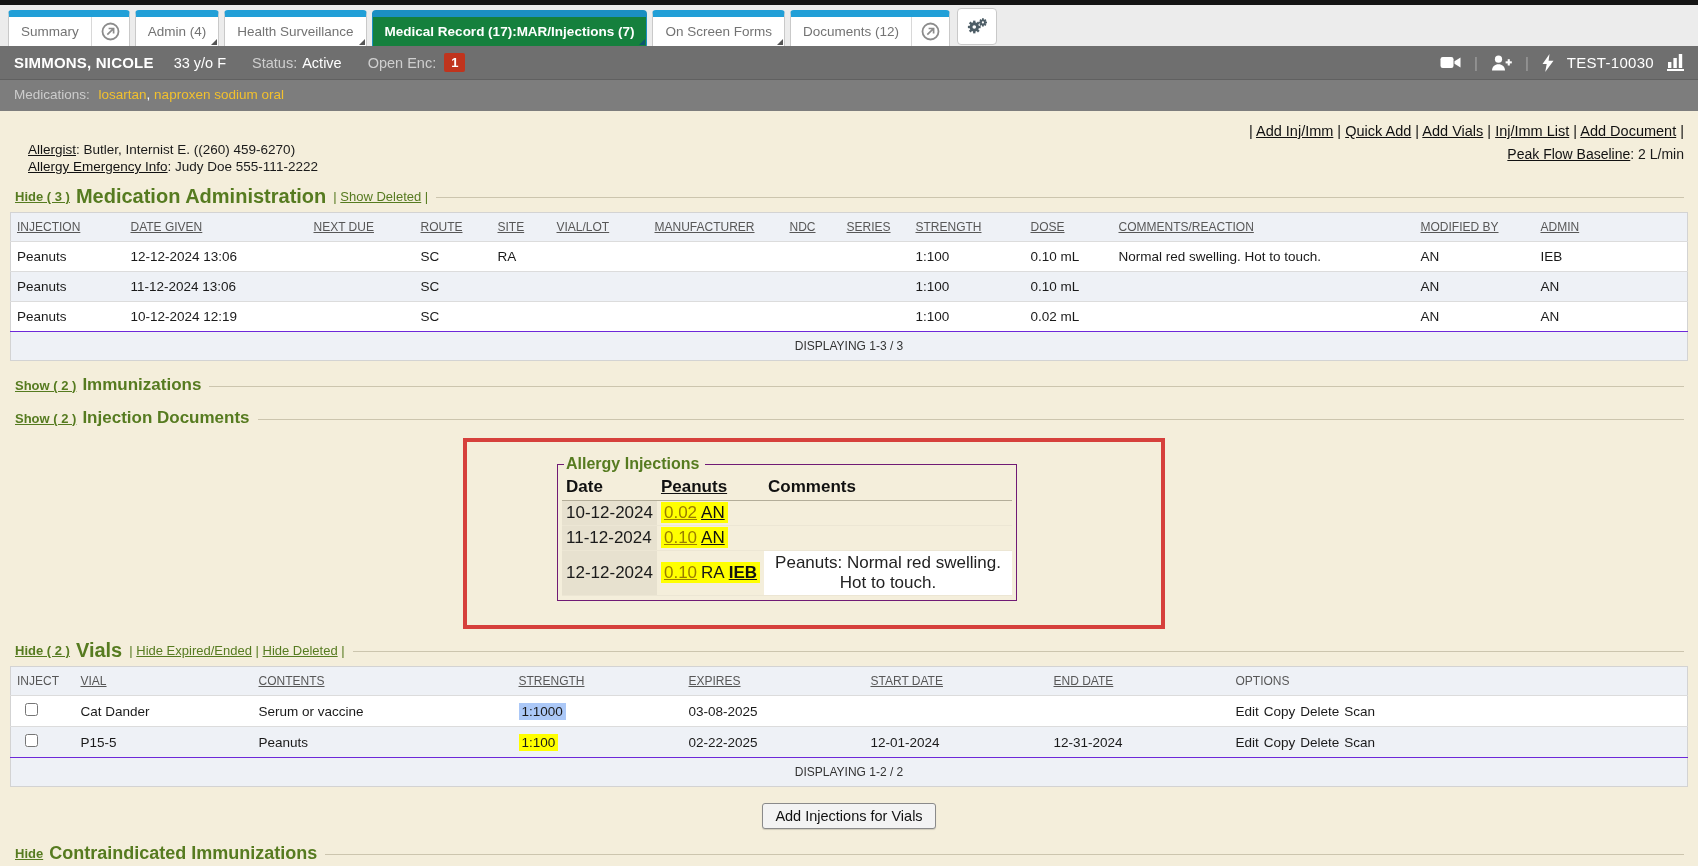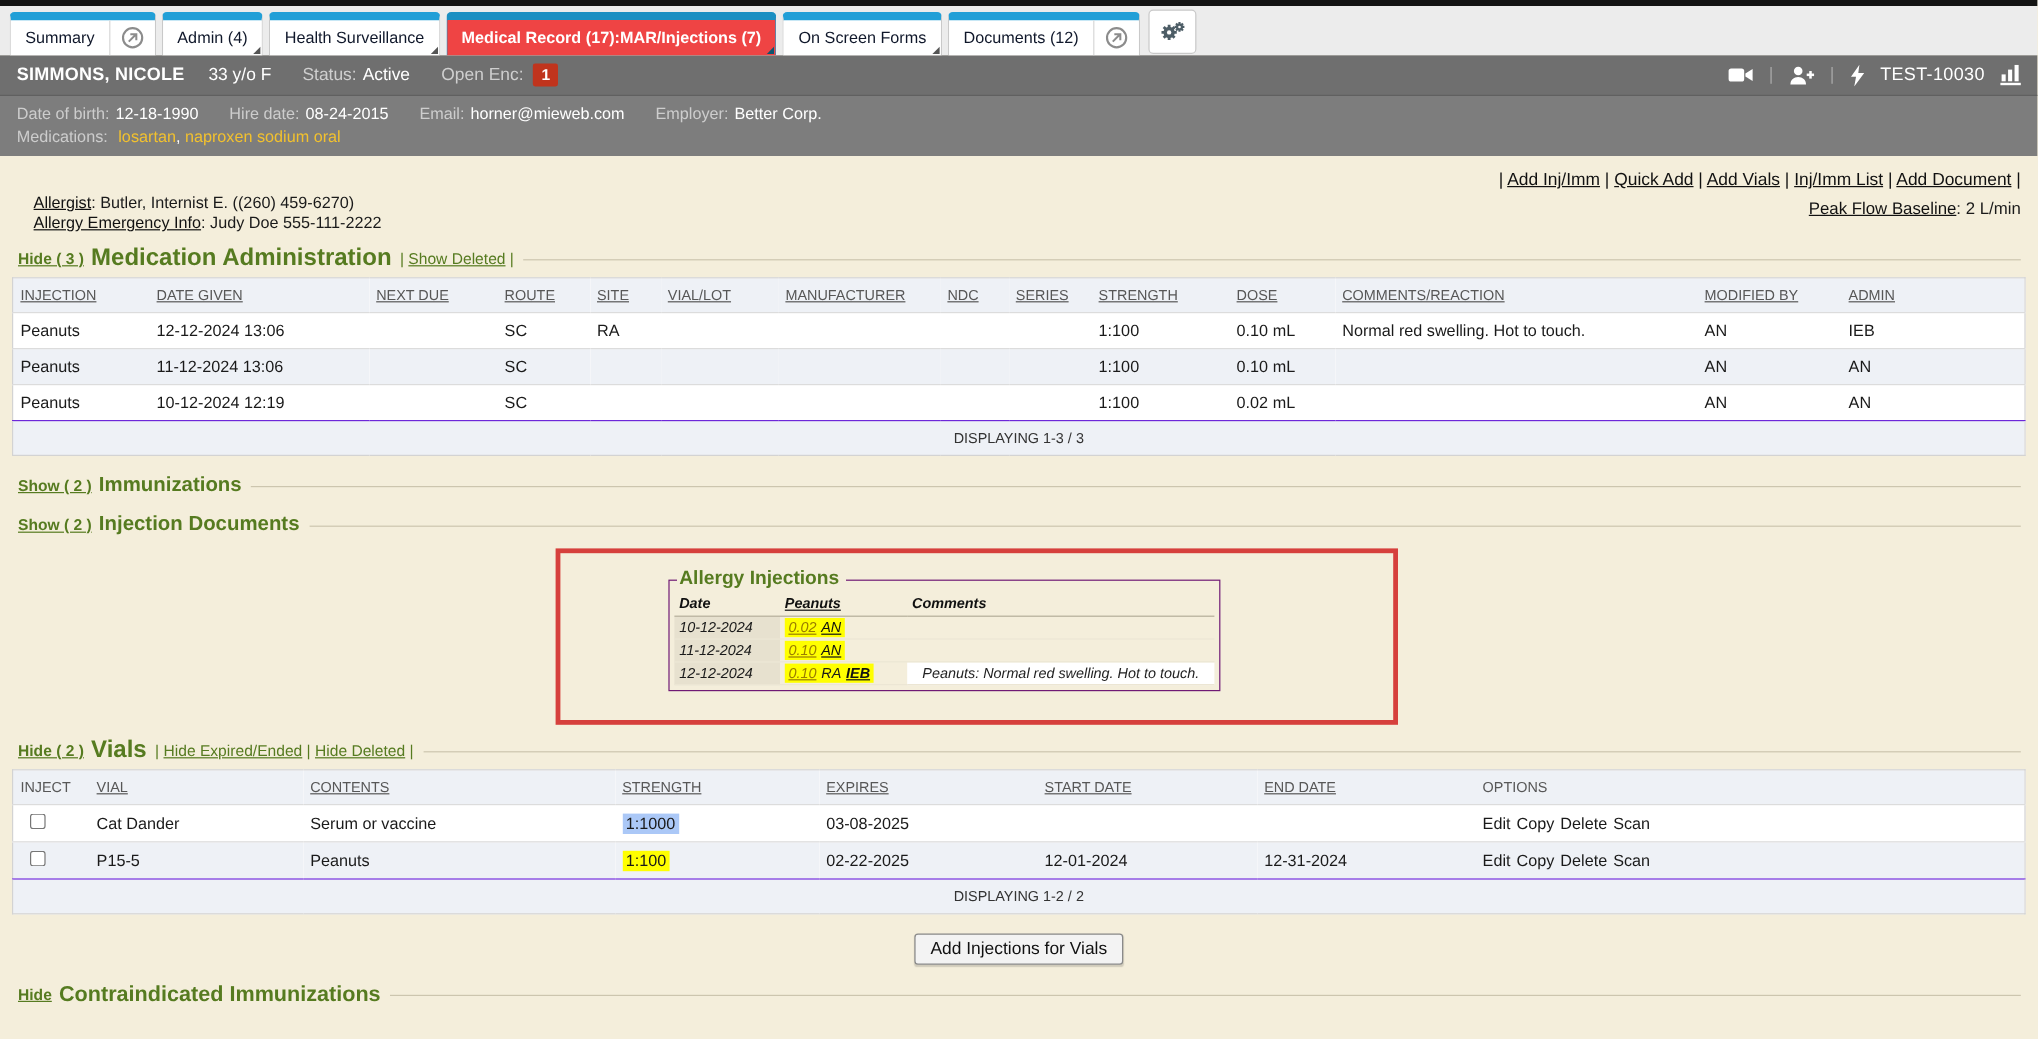--- a/index.html
+++ b/index.html
@@ -16,24 +16,24 @@
     height:46px; display:flex; align-items:flex-end;
     padding:0 0 0 8px; position:relative;
   }
   .tabs { display:flex; align-items:flex-end; gap:5px; }
   .tab {
     position:relative; background:#fff;
     border:1px solid #c9c9c9; border-bottom:none;
     border-top:7px solid #219fd7;
     border-radius:4px 4px 0 0;
     height:36px; display:flex; align-items:center;
-    font-size:13.5px; color:#0f172a; cursor:default;
+    font-size:13.5px; color:#737373; cursor:default;
   }
   .tab .lbl { padding:0 12px; white-space:nowrap; }
-  .tab.active { background:#ef4444; border-color:#1b8fc2; color:#fff; font-weight:bold; }
+  .tab.active { background:#15803d; border-color:#1b8fc2; color:#fff; font-weight:bold; }
   .tab.fold::after {
     content:''; position:absolute; right:1px; bottom:1px;
     width:0; height:0;
     border-left:6px solid transparent; border-bottom:6px solid #555;
   }
   .tab.active.fold::after { border-bottom-color:#0d546f; }
   .iconseg {
     border-left:1px solid #d8d8d8; align-self:stretch;
     display:flex; align-items:center; padding:0 9px;
   }
@@ -111,21 +111,21 @@
   .redbox {
     border:4px solid #d6403c; width:702px; margin:10px 0 0 453px;
     padding:13px 0 24px 90px;
   }
   fieldset.afs {
     width:460px; border:1px solid #701a75; margin:0; padding:1px 4px 4px;
   }
   fieldset.afs legend {
     color:#567b20; font-weight:bold; font-size:16px; padding:0 6px 0 2px; margin-left:2px;
   }
-  .atable { border-collapse:collapse; width:100%; font-size:12px;font-style:italic; }
+  .atable { border-collapse:collapse; width:100%; font-size:17px; }
   .atable th {
     text-align:left; font-weight:bold; color:#111; padding:3px 4px;
     border-bottom:1px solid #b3ad99;
   }
   .atable th .hlink { text-decoration:underline; cursor:pointer; }
   .atable td { padding:2px 4px; border-bottom:1px solid #ece6d4; }
   .atable td.adate { background:#e7e1cf; width:88px; white-space:nowrap; }
   .atable td.adose { white-space:nowrap; width:106px; }
   .atable td.acomment { color:#222;text-align:center; }
   .atable td.acomment.wc { background:#fff; }
@@ -237,26 +237,20 @@
         <rect x="1" y="8" width="3.4" height="6"></rect>
         <rect x="6.4" y="4" width="3.4" height="10"></rect>
         <rect x="11.8" y="0" width="3.4" height="14"></rect>
       </svg>
     </span>
   </span>
 </div>
 
 <div class="dbar">
   <div>
-    <span class="dpair"><span class="dl">Date of birth:</span><span class="dv">12-18-1990</span></span>
-    <span class="dpair"><span class="dl">Hire date:</span><span class="dv">08-24-2015</span></span>
-    <span class="dpair"><span class="dl">Email:</span><span class="dv">horner@mieweb.com</span></span>
-    <span class="dpair"><span class="dl">Employer:</span><span class="dv">Better Corp.</span></span>
-  </div>
-  <div>
     <span class="dl">Medications:</span>
     <span class="dv" id="medsWrap"><span class="medlink">losartan</span>, <span class="medlink">naproxen sodium oral</span></span>
   </div>
 </div>
 
 <div class="content">
 
   <div class="actions" id="actionsWrap">| <span class="plink">Add Inj/Imm</span> | <span class="plink">Quick Add</span> | <span class="plink">Add Vials</span> | <span class="plink">Inj/Imm List</span> | <span class="plink">Add Document</span> |</div>
 
   <div class="subrow">

